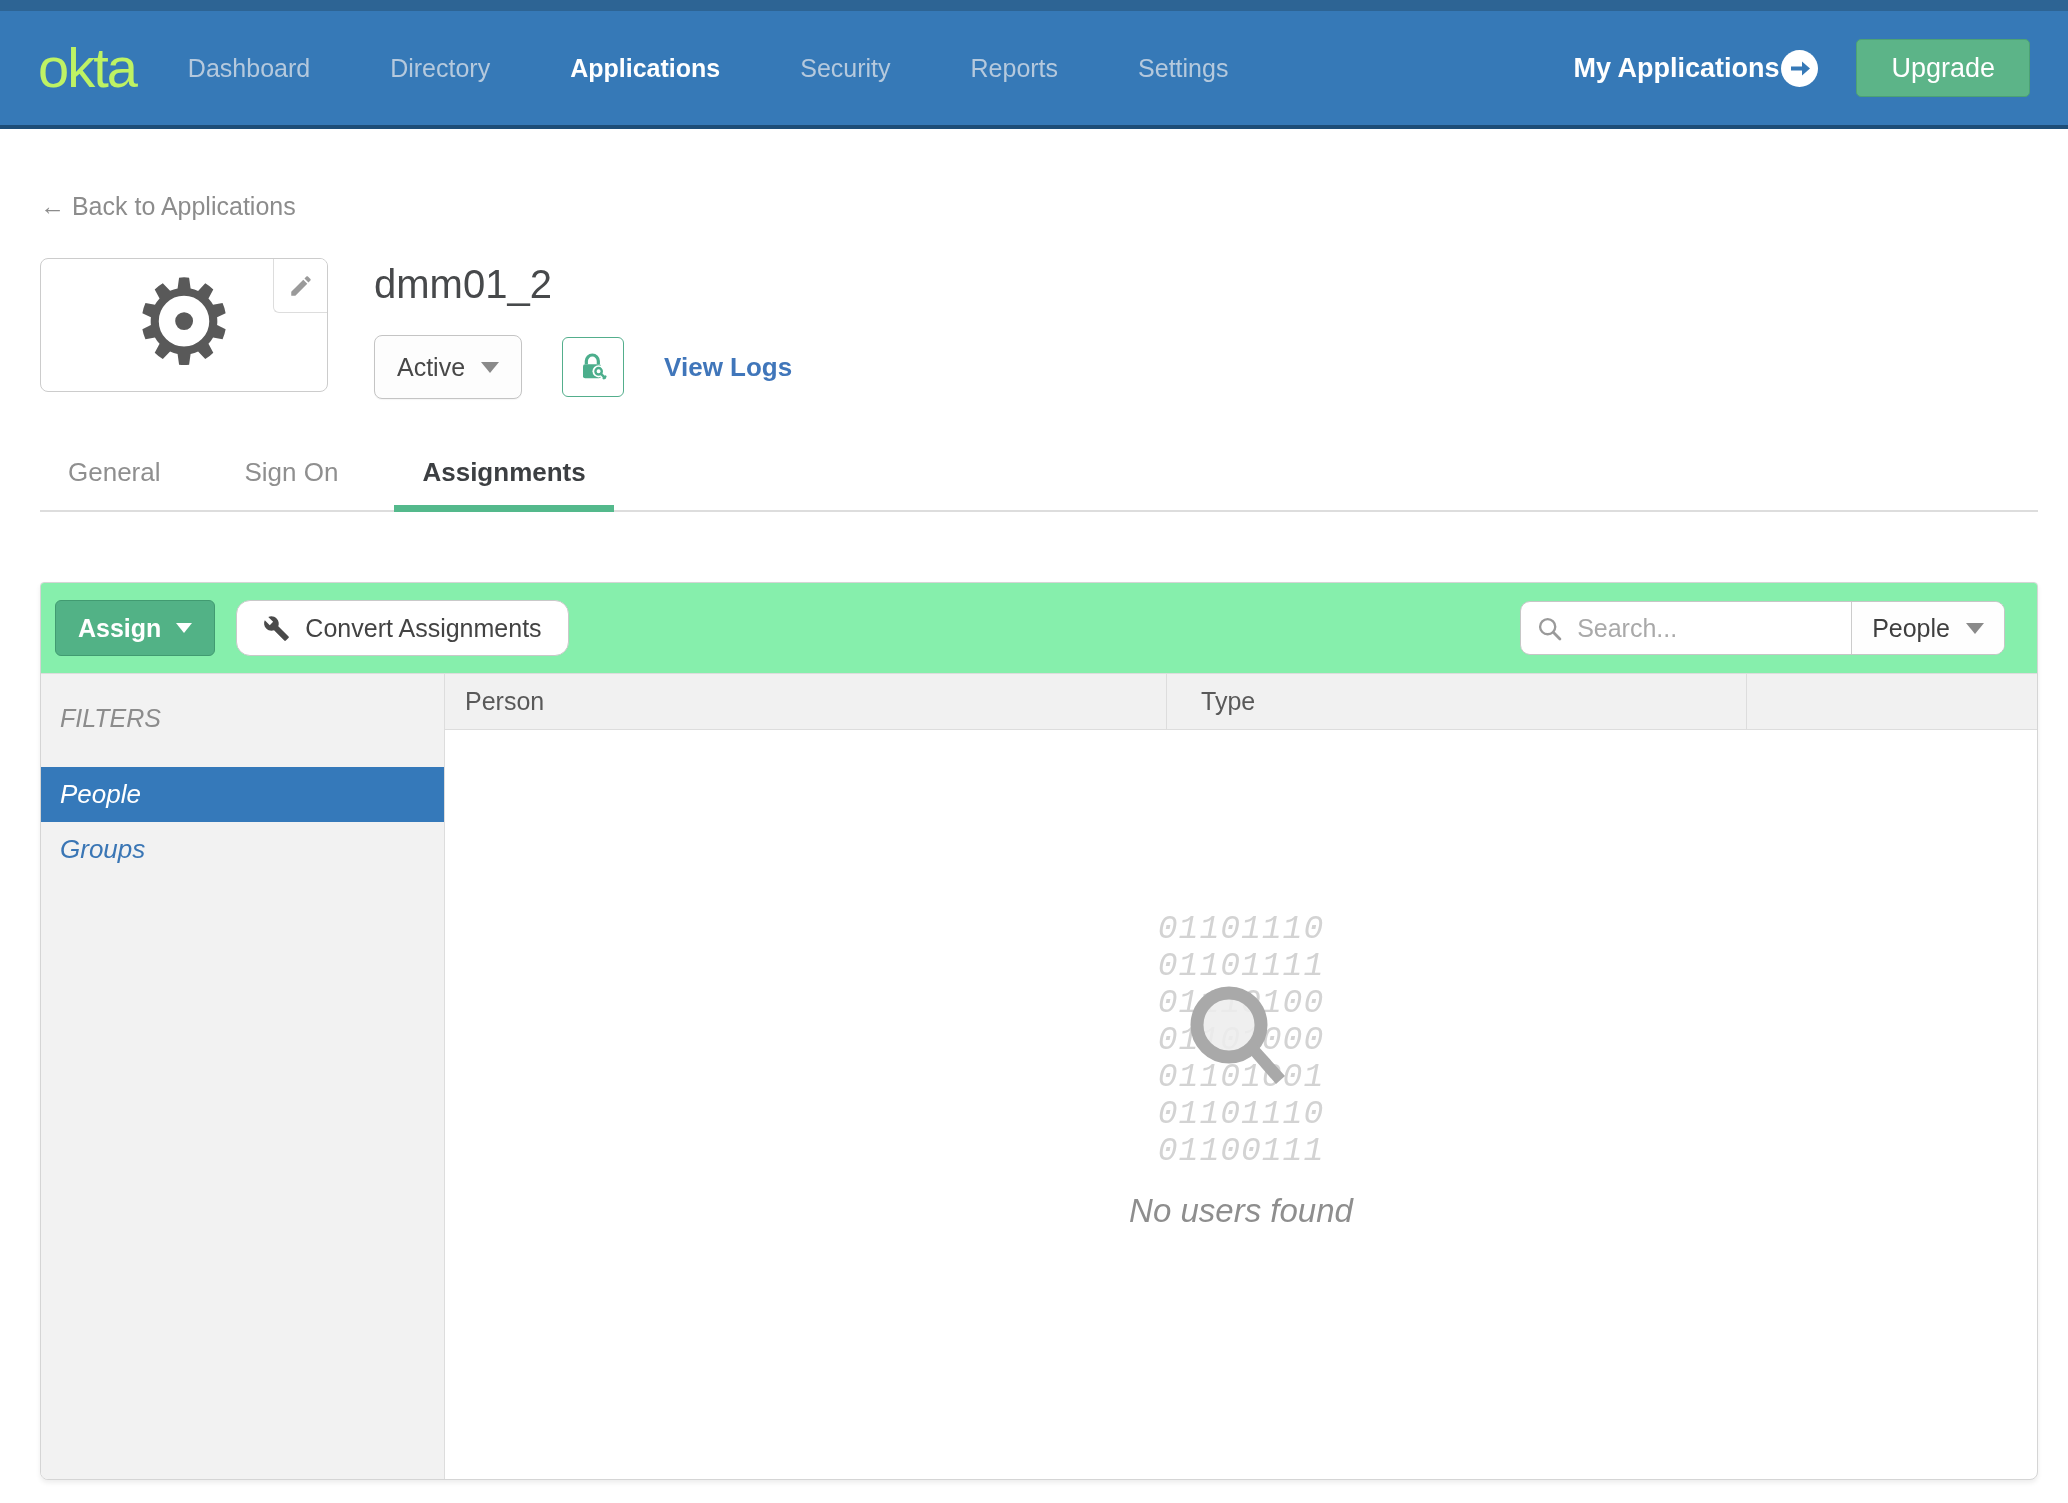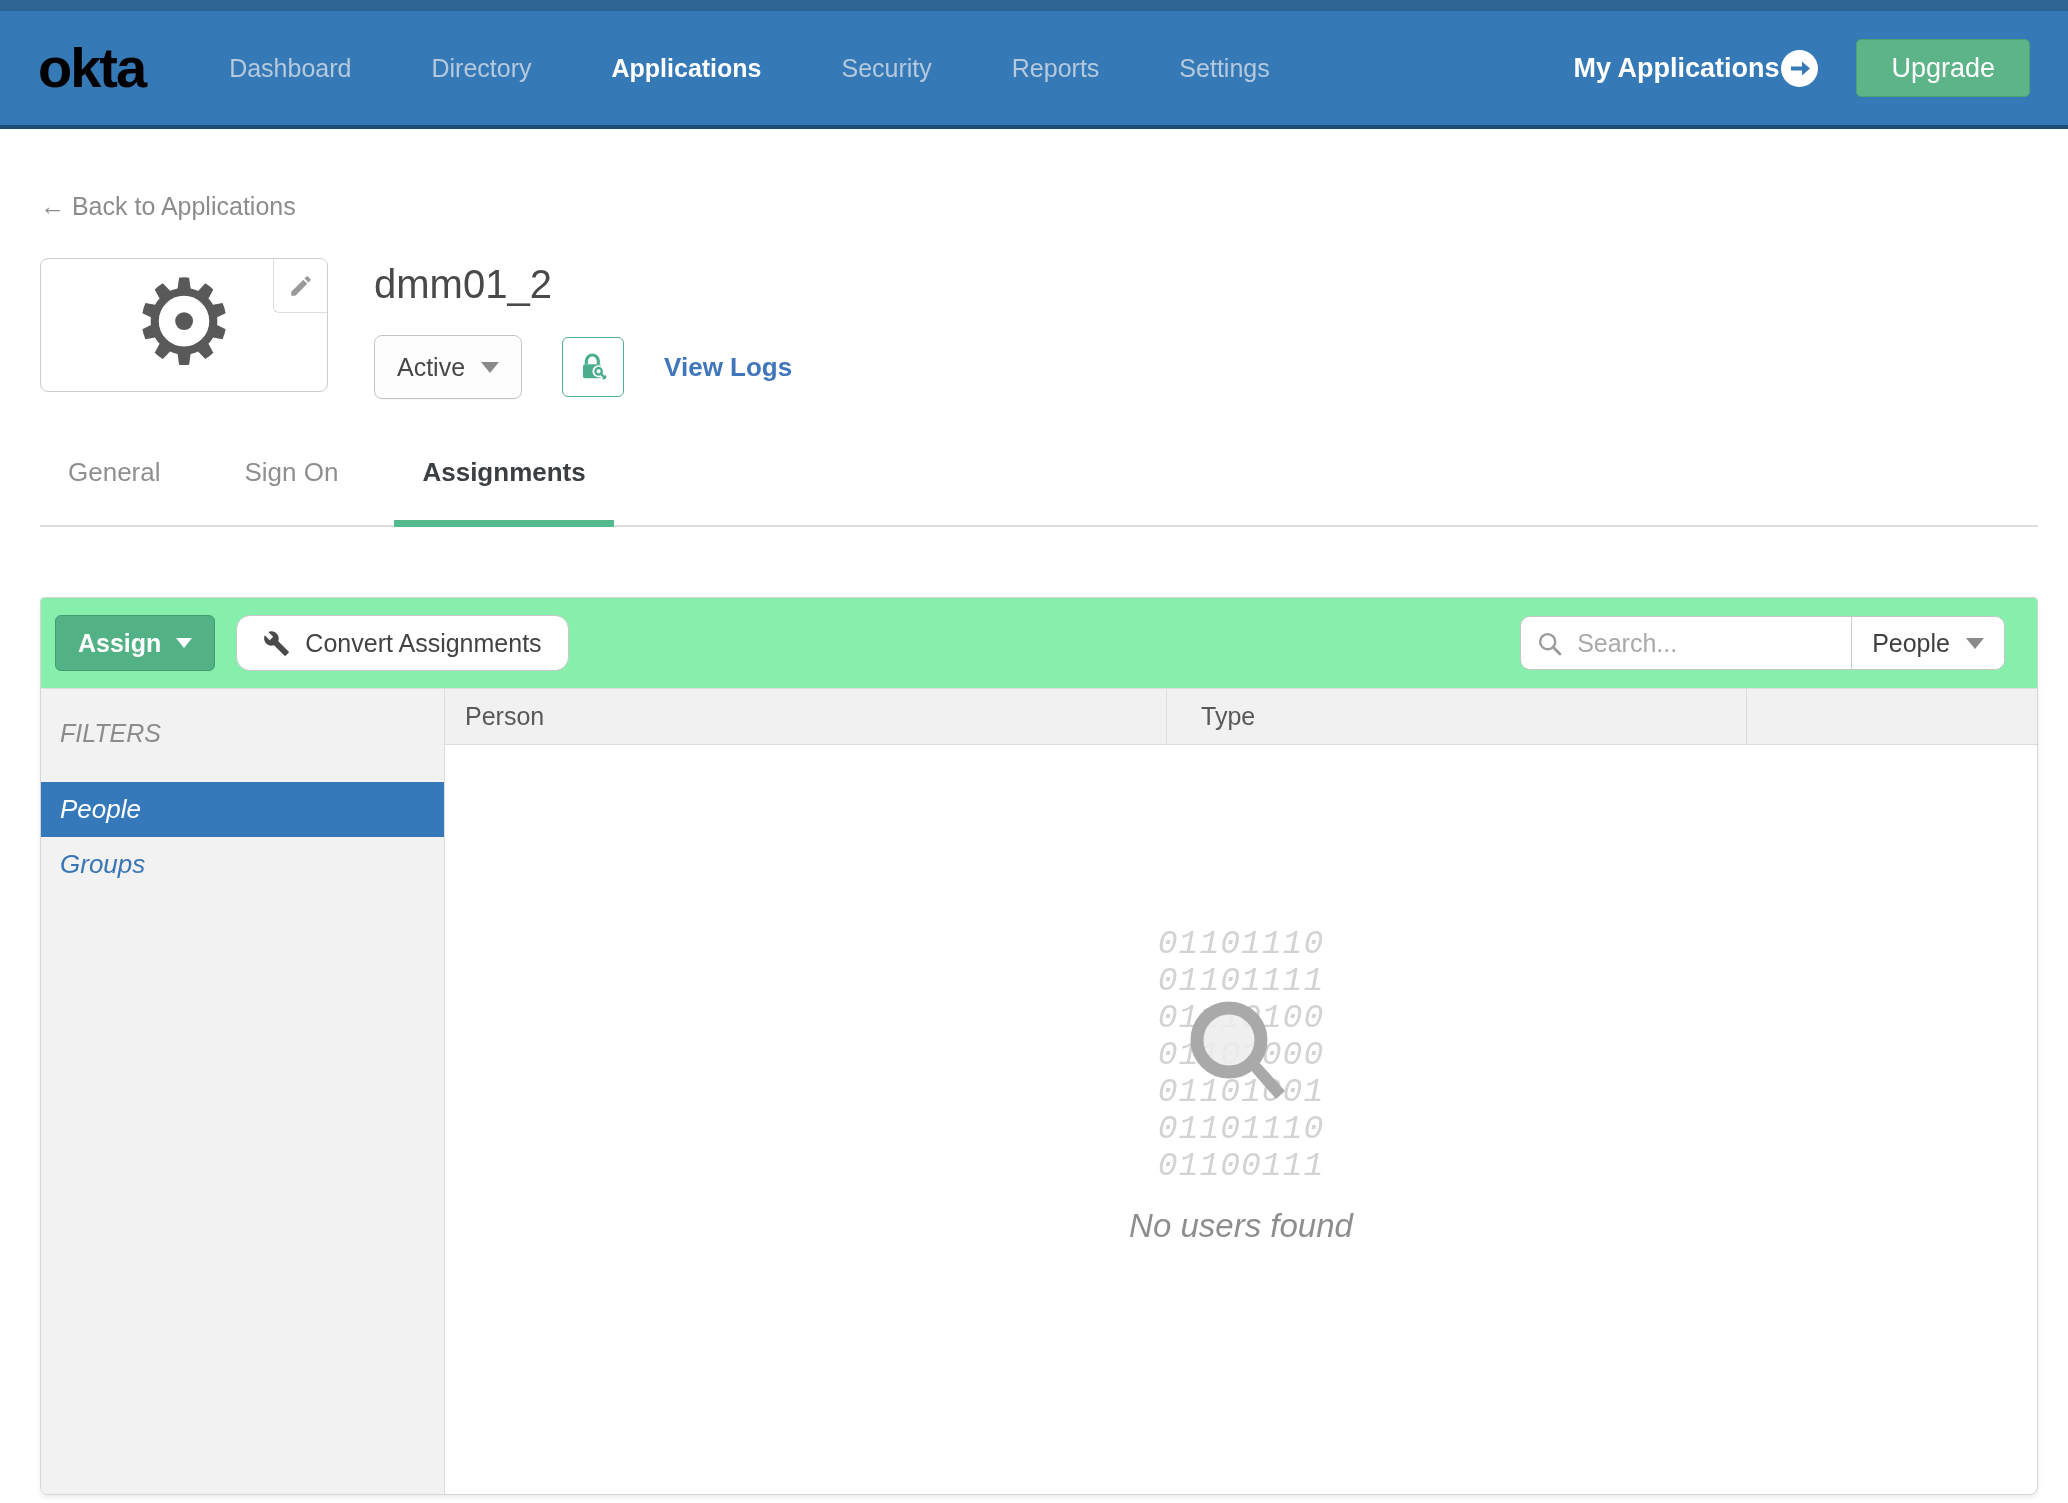--- a/index.html
+++ b/index.html
@@ -10,22 +10,22 @@
     color: #47494b; position: relative; overflow: hidden;
   }
 
   
   .topstrip { height: 11px; background: #2d6494; }
   .navbar {
     height: 118px; background: #3679b7; border-bottom: 4px solid #1d4d77;
     display: flex; align-items: center; padding: 0 38px;
   }
   .logo {
-    font-size: 56px; font-weight: 700; color: #000000; letter-spacing: -2px;
-    margin-right: 84px; cursor: pointer; line-height: 1;
+    font-size: 56px; font-weight: 400; color: #bef264; letter-spacing: -2px;
+    margin-right: 52px; cursor: pointer; line-height: 1;
   }
   .nav-items { display: flex; align-items: center; gap: 80px; }
   .nav-item { font-size: 25px; color: #b5c9dd; cursor: pointer; }
   .nav-item.active { color: #ffffff; font-weight: 700; }
   .nav-right { margin-left: auto; display: flex; align-items: center; }
   .my-apps {
     display: flex; align-items: center; gap: 2px;
     color: #fff; font-size: 27px; font-weight: 600; cursor: pointer;
   }
   .my-apps svg { display: block; }
@@ -71,21 +71,21 @@
   .lock-btn {
     margin-left: 40px; width: 62px; height: 60px; background: #fff;
     border: 1px solid #53ae8c; border-radius: 6px;
     display: flex; align-items: center; justify-content: center; cursor: pointer;
   }
   .view-logs { margin-left: 40px; font-size: 26px; color: #4076ba; font-weight: 600; cursor: pointer; }
 
   
   .tabs-row { margin: 58px 30px 0 40px; border-bottom: 2px solid #dddddd; display: flex; }
   .tab {
-    font-size: 26px; color: #8f8f8f; padding: 0 28px 32px; margin-right: 28px;
+    font-size: 26px; color: #8f8f8f; padding: 0 28px 17px; margin-right: 28px;
     border-bottom: 7px solid transparent; margin-bottom: -2px; cursor: pointer;
   }
   .tab.active { color: #3c3f42; font-weight: 600; border-bottom-color: #54b98c; }
 
   
   .panel {
     margin: 70px 30px 0 40px; width: 1998px;
     border: 1px solid #d5d5d5; border-radius: 4px 4px 8px 8px;
     box-shadow: 0 3px 5px rgba(0,0,0,.07); background: #fff; overflow: hidden;
   }

